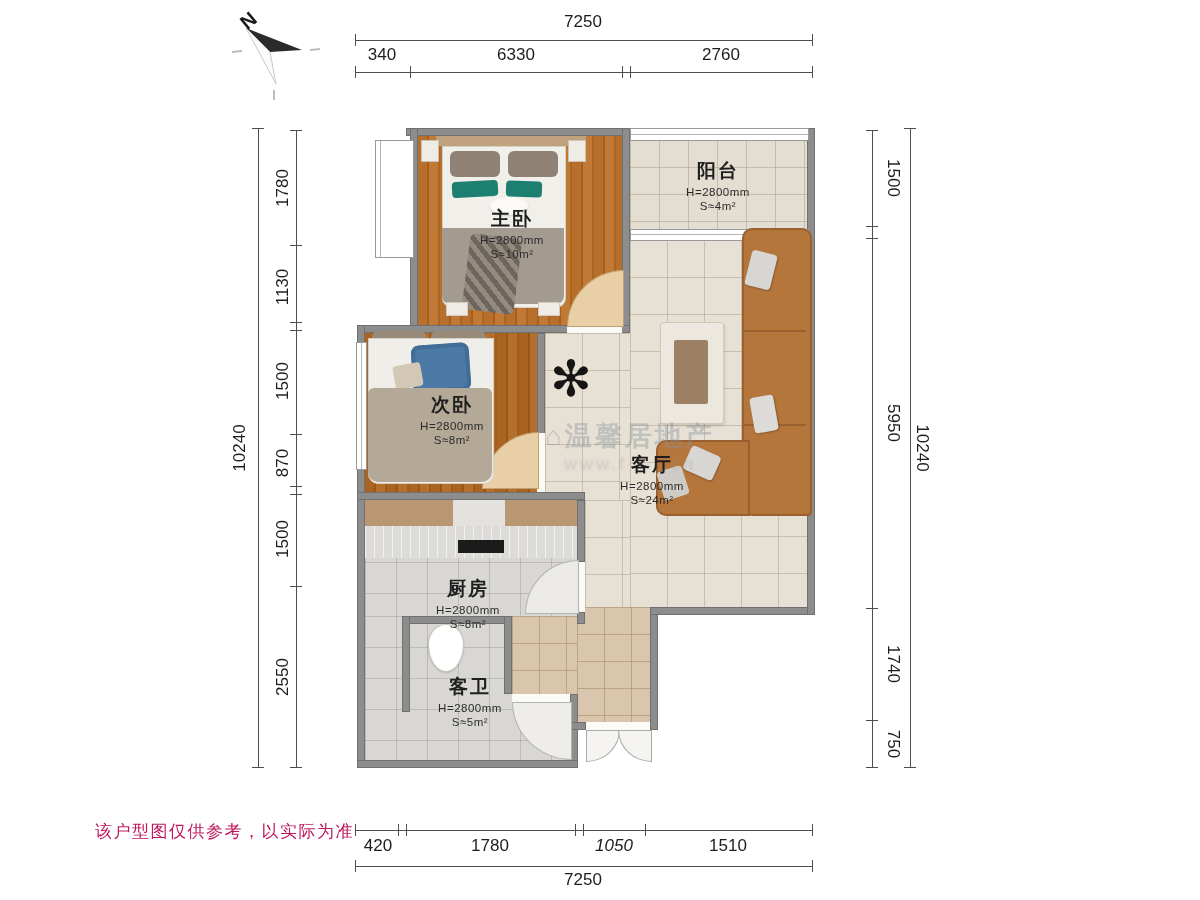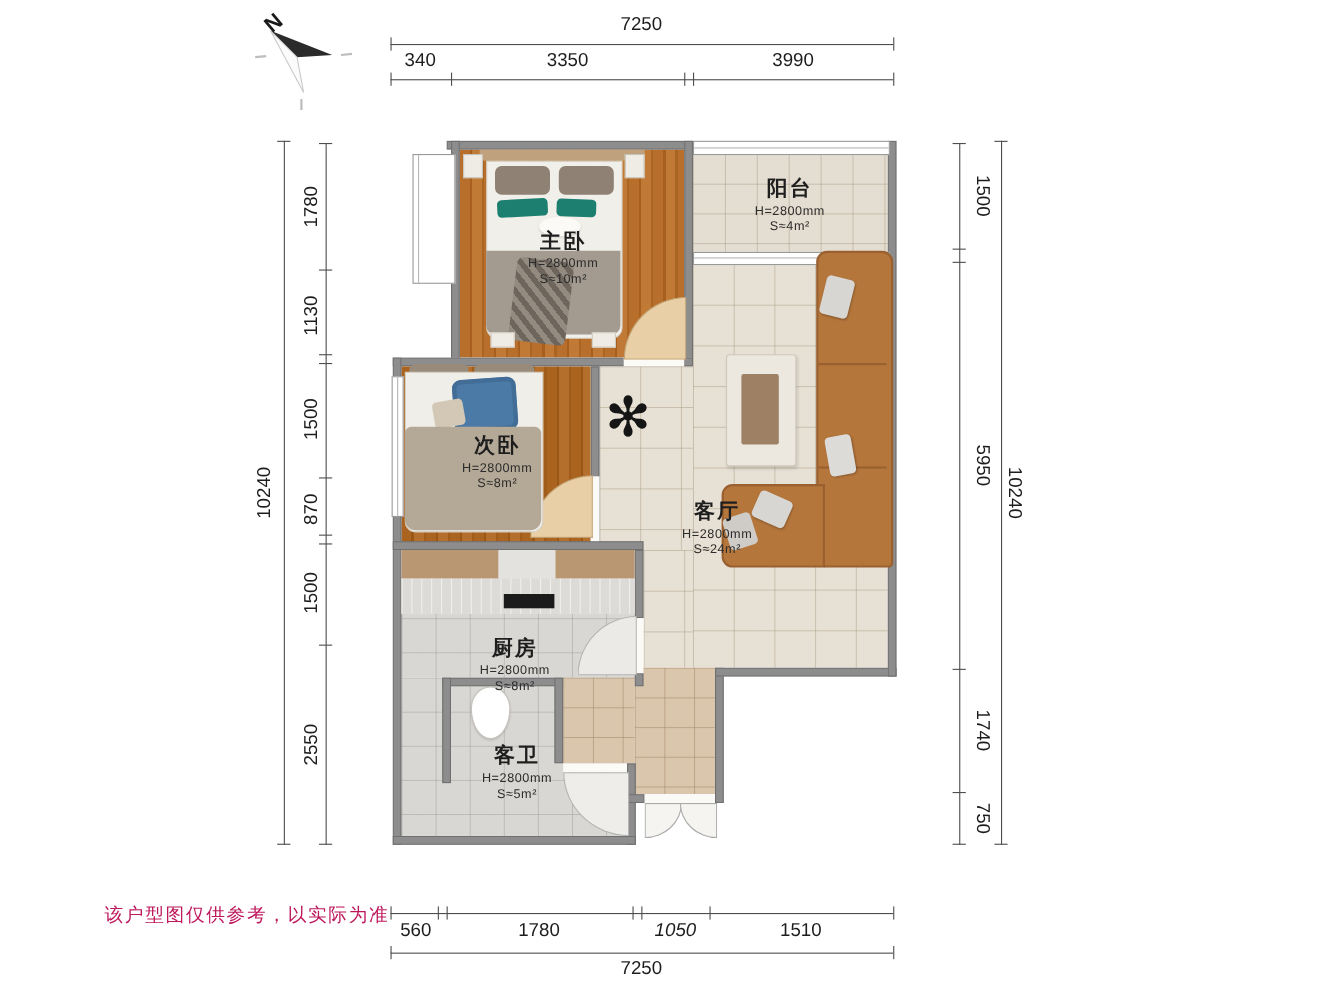--- a/index.html
+++ b/index.html
@@ -70,34 +70,34 @@
     <div class="vtick" style="left:355px;top:34px;"></div>
     <div class="vtick" style="left:812px;top:34px;"></div>
     <span class="dimlabel" style="left:548px;top:12px;">7250</span>
     <div class="hline" style="left:355px;top:72px;width:457px;"></div>
     <div class="vtick" style="left:355px;top:66px;"></div>
     <div class="vtick" style="left:410px;top:66px;"></div>
     <div class="vtick" style="left:622px;top:66px;"></div>
     <div class="vtick" style="left:630px;top:66px;"></div>
     <div class="vtick" style="left:812px;top:66px;"></div>
     <span class="dimlabel" style="left:347px;top:45px;">340</span>
-    <span class="dimlabel" style="left:481px;top:45px;">3350</span>
-    <span class="dimlabel" style="left:686px;top:45px;">3990</span>
+    <span class="dimlabel" style="left:481px;top:45px;">6330</span>
+    <span class="dimlabel" style="left:686px;top:45px;">2760</span>
   </div>
 
   <div>
     <div class="hline" style="left:355px;top:830px;width:457px;"></div>
     <div class="vtick" style="left:355px;top:824px;"></div>
     <div class="vtick" style="left:398px;top:824px;"></div>
     <div class="vtick" style="left:406px;top:824px;"></div>
     <div class="vtick" style="left:575px;top:824px;"></div>
     <div class="vtick" style="left:583px;top:824px;"></div>
     <div class="vtick" style="left:645px;top:824px;"></div>
     <div class="vtick" style="left:812px;top:824px;"></div>
-    <span class="dimlabel" style="left:343px;top:836px;">560</span>
+    <span class="dimlabel" style="left:343px;top:836px;">420</span>
     <span class="dimlabel" style="left:455px;top:836px;">1780</span>
     <span class="dimlabel" style="left:579px;top:836px;font-style:italic;">1050</span>
     <span class="dimlabel" style="left:693px;top:836px;">1510</span>
     <div class="hline" style="left:355px;top:866px;width:457px;"></div>
     <div class="vtick" style="left:355px;top:860px;"></div>
     <div class="vtick" style="left:812px;top:860px;"></div>
     <span class="dimlabel" style="left:548px;top:870px;">7250</span>
   </div>
 
   <div>
@@ -261,16 +261,20 @@
     <div class="rname">厨房</div>
     <div class="rinfo">H=2800mm</div>
     <div class="rinfo">S≈8m²</div>
   </div>
   <div class="room-label" style="left:400px;top:674px;">
     <div class="rname">客卫</div>
     <div class="rinfo">H=2800mm</div>
     <div class="rinfo">S≈5m²</div>
   </div>
 
+  <div class="watermark" style="left:520px;top:418px;width:220px;">
+    <div class="w1"><span>⌂</span><span>温馨居地产</span></div>
+    <div class="w2">www.f····.cn</div>
+  </div>
 
   <div class="disclaimer" style="left:95px;top:820px;">该户型图仅供参考，以实际为准</div>
 
 </div>
 
 </body></html>

